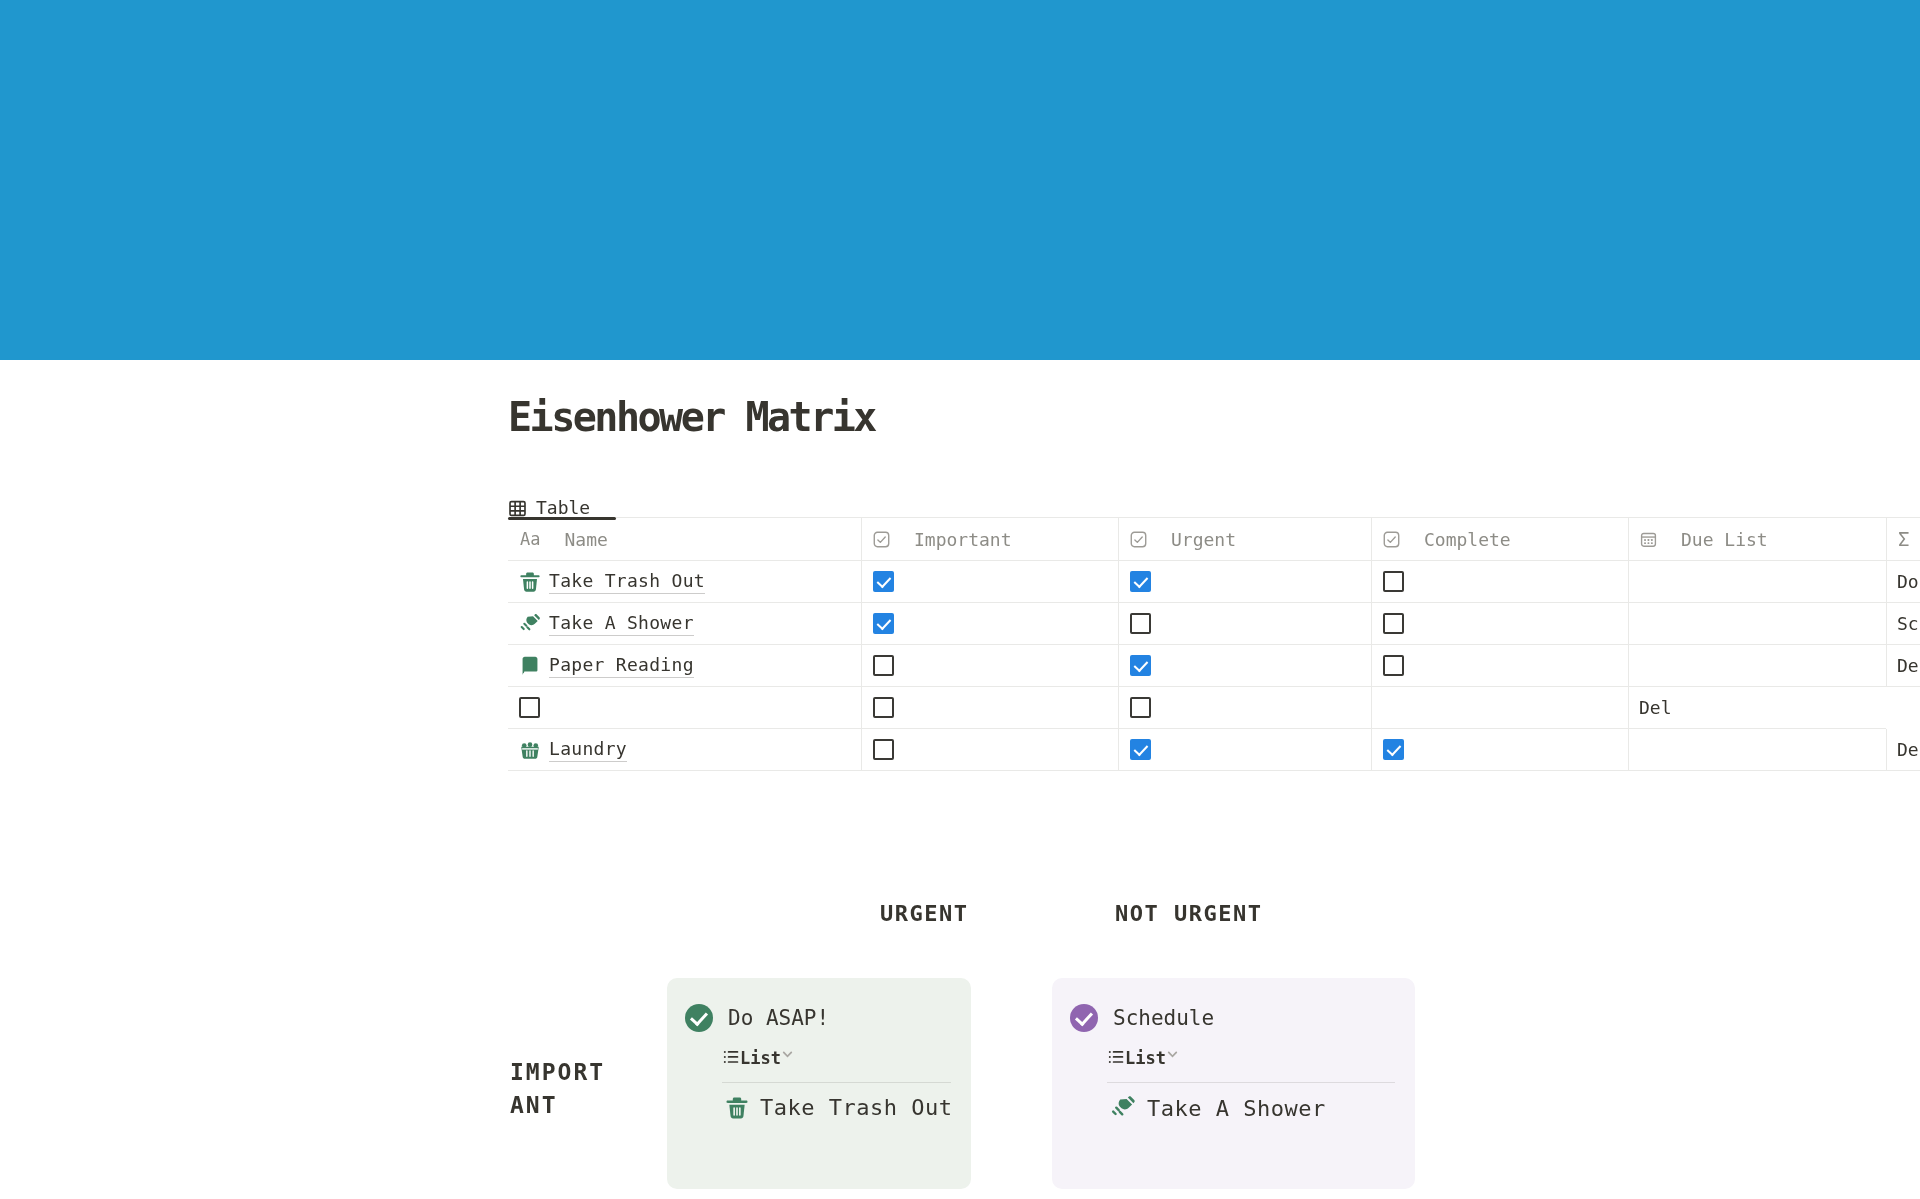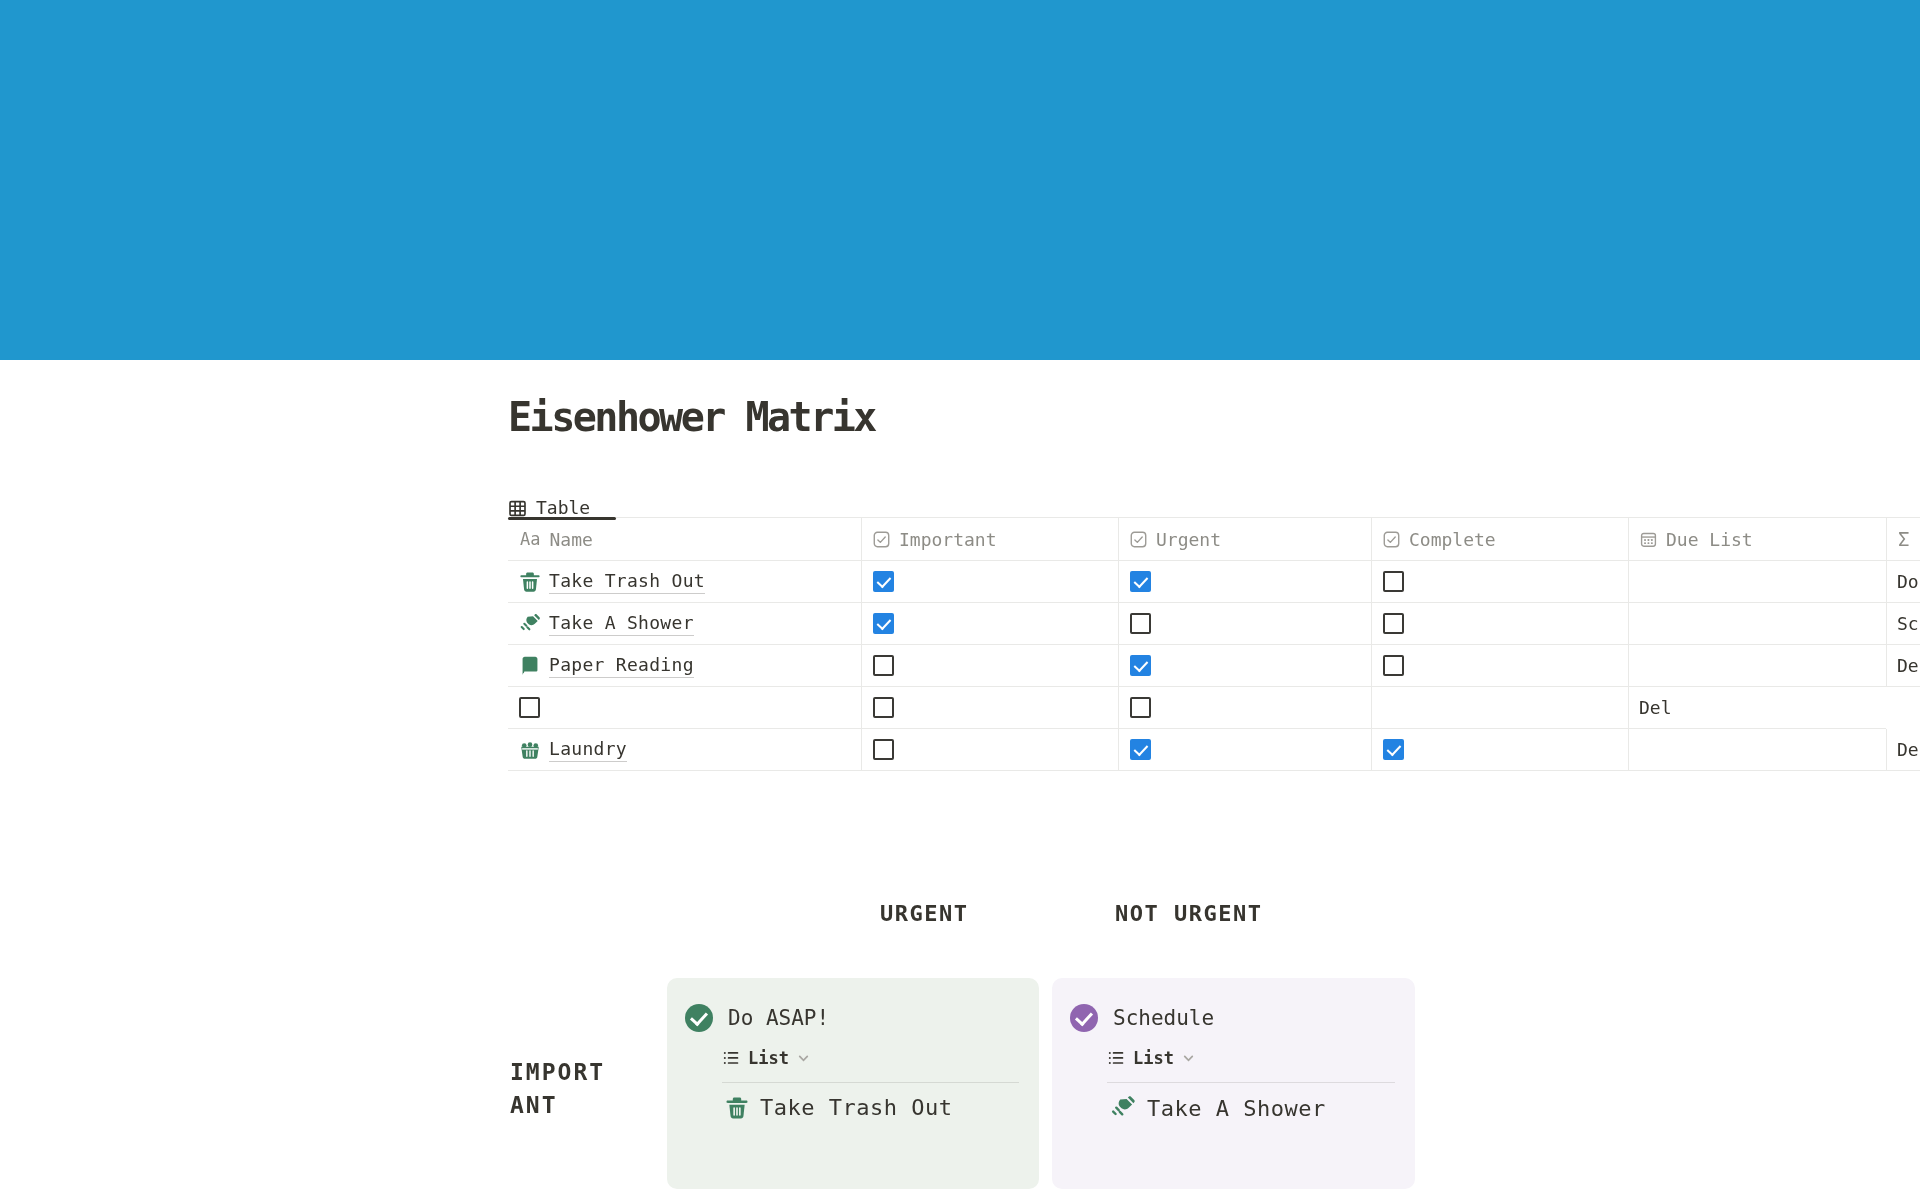--- a/index.html
+++ b/index.html
@@ -16,21 +16,21 @@
   .page-title{position:absolute;left:508px;top:394px;font-size:40px;font-weight:700;letter-spacing:-2.5px;white-space:nowrap}
 
   
   .tabbar{position:absolute;left:508px;top:476px;width:1412px;height:42px;border-bottom:1px solid var(--border)}
   .tab{display:inline-flex;align-items:flex-end;gap:9px;height:42px;padding-right:26px;position:relative;font-size:18px;color:var(--text);cursor:pointer}
   .tab.active::after{content:"";position:absolute;left:0;bottom:-2px;height:3px;width:100%;background:var(--text);border-radius:2px}
 
   
   .db{position:absolute;left:508px;top:518px;width:1412px}
   .dbrow{display:grid;grid-template-columns:353px 257px 253px 257px 258px 200px}
-  .hcell{display:flex;align-items:center;gap:9px;height:43px;padding-left:11px;color:var(--gray);font-size:18px;border-bottom:1px solid var(--border);white-space:nowrap;cursor:pointer}
+  .hcell{display:flex;align-items:center;gap:24px;height:43px;padding-left:11px;color:var(--gray);font-size:18px;border-bottom:1px solid var(--border);white-space:nowrap;cursor:pointer}
   .hcell:first-child{padding-left:12px}
   .hcell + .hcell{border-left:1px solid var(--border)}
   .cell{display:flex;align-items:center;height:42px;padding-left:11px;border-bottom:1px solid var(--border)}
   .cell + .cell{border-left:1px solid var(--border)}
   .cell.namecell{gap:8px;cursor:pointer}
   .cell.namecell .name{font-size:18px;letter-spacing:.3px;line-height:1.3;border-bottom:1px solid rgba(55,53,47,.25);white-space:nowrap}
   .cell.fcell{padding-left:10px;font-size:18px;white-space:nowrap}
   .aa{font-size:17px;color:var(--gray)}
   .sigma{font-size:19px;color:var(--gray)}
 
@@ -39,29 +39,29 @@
   .cb[data-checked="true"]{background:var(--cb-blue)}
   .cb[data-checked="true"]::after{content:"";position:absolute;left:7px;top:3px;width:5.5px;height:11px;border:solid #fff;border-width:0 2.4px 2.4px 0;transform:rotate(43deg)}
 
   
   .mhead{position:absolute;top:901px;font-size:22px;font-weight:700;letter-spacing:1.5px;white-space:nowrap}
   .mhead.u{left:880px}
   .mhead.nu{left:1115px}
   .mrowlabel{position:absolute;left:510px;top:1056px;width:104px;font-size:23px;font-weight:700;letter-spacing:2px;line-height:33px;word-break:break-all}
 
   .qcard{position:absolute;top:978px;height:211px;border-radius:10px}
-  .qcard.green{left:667px;width:372px;background:var(--green-bg)}
+  .qcard.green{left:667px;width:304px;background:var(--green-bg)}
   .qcard.purple{left:1052px;width:363px;background:var(--purple-bg)}
   .qhead{position:absolute;left:18px;top:26px;display:flex;align-items:center;gap:15px}
   .qcircle{width:28px;height:28px;border-radius:50%;display:flex;align-items:center;justify-content:center;flex:0 0 auto}
   .qcard.green .qcircle{background:var(--green)}
   .qcard.purple .qcircle{background:var(--purple)}
   .qcircle::after{content:"";width:7px;height:13px;border:solid #fff;border-width:0 3px 3px 0;transform:rotate(42deg);margin-top:-3px}
   .qtitle{font-size:21px;white-space:nowrap}
-  .qlist{position:absolute;left:55px;top:70px;display:flex;align-items:center;gap:8px;cursor:pointer}
+  .qlist{position:absolute;left:55px;top:70px;display:flex;gap:0;cursor:pointer}
   .qlist .lbl{font-size:17px;font-weight:700}
   .qdiv{position:absolute;left:55px;right:20px;top:104px;height:1px;background:rgba(55,53,47,.13)}
   .qitem{position:absolute;left:58px;top:117px;display:flex;align-items:center;gap:11px;cursor:pointer}
   .qitem .itxt{font-size:22px;letter-spacing:.5px;white-space:nowrap}
 
   svg{display:block}
 </style>
 </head>
 <body>
 

